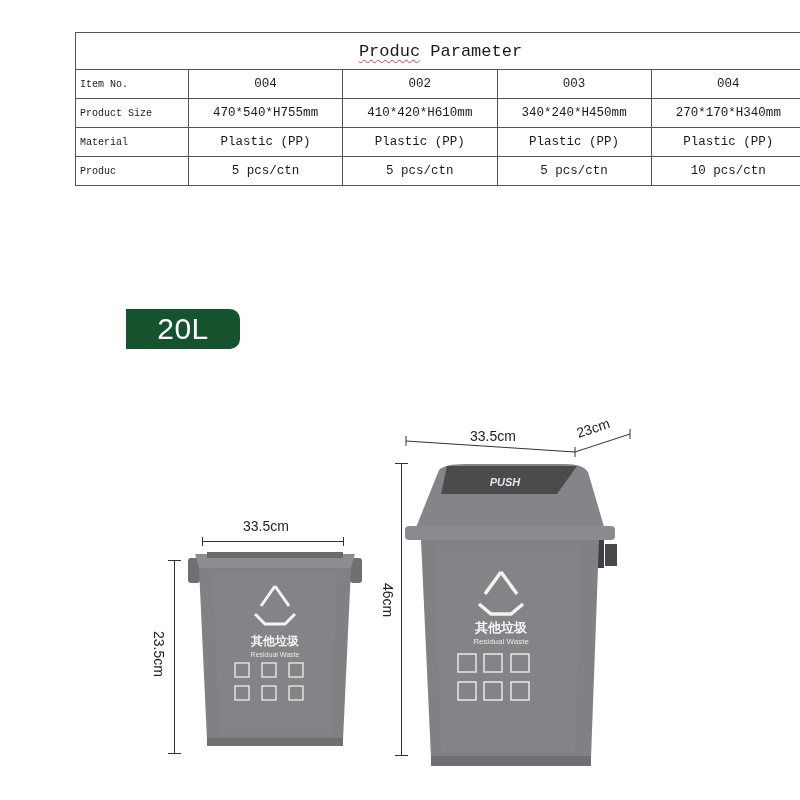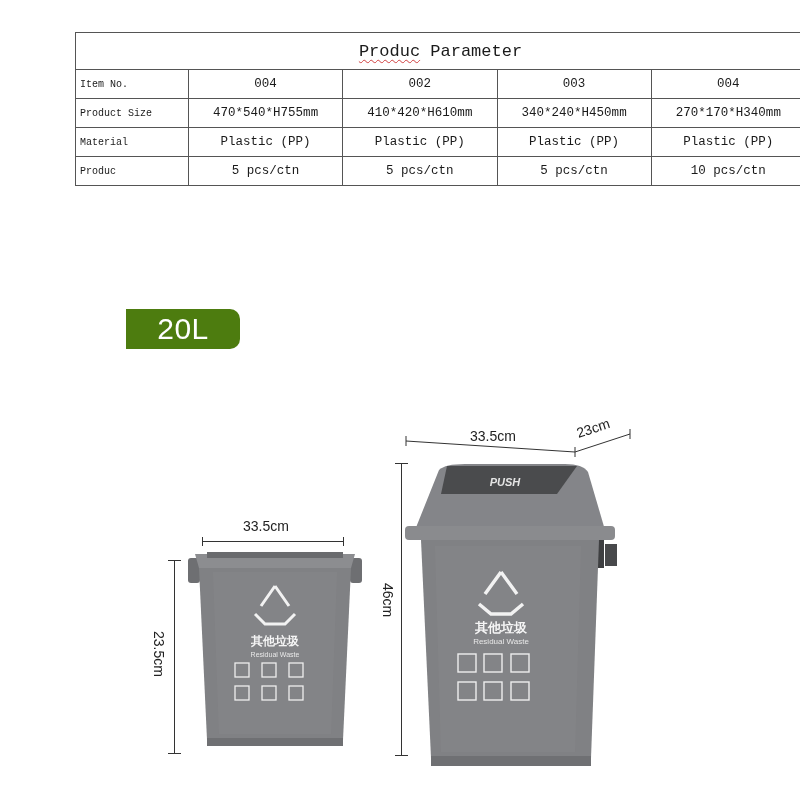--- a/index.html
+++ b/index.html
@@ -4,21 +4,21 @@
 <style>
   html,body{margin:0;padding:0;}
   body{width:800px;height:800px;background:#ffffff;position:relative;overflow:hidden;font-family:"Liberation Sans",sans-serif;color:#222;}
   .param-table{position:absolute;left:75px;top:32px;width:731px;border-collapse:collapse;font-family:Liberation Mono, monospace;font-size:12.5px;color:#1a1a1a;}
   .param-table td{border:1.5px solid #555;padding:0 4px;height:28px;text-align:center;white-space:nowrap;}
   .param-table td.label{text-align:left;width:104px;font-size:10px;}
   .param-table tr.title td{height:36px;font-size:17px;}
   .param-table tr.color-row td{height:56px;line-height:28px;white-space:normal;}
   .param-table tr.color-row td.label{vertical-align:top;line-height:26px;}
   .squig{text-decoration:underline wavy #d04040;text-decoration-thickness:1px;text-underline-offset:3px;}
-  .badge{position:absolute;left:126px;top:309px;width:114px;height:40px;background:#4d7c0f;border-radius:0 10px 10px 0;color:#fff;font-size:30px;line-height:40px;text-align:center;letter-spacing:0.5px;}
+  .badge{position:absolute;left:126px;top:309px;width:114px;height:40px;background:#14532d;border-radius:0 10px 10px 0;color:#fff;font-size:30px;line-height:40px;text-align:center;letter-spacing:0.5px;}
   .dim{position:absolute;font-size:14px;color:#222;}
   .line{position:absolute;background:#333;}
   .bin{position:absolute;}
 </style>
 </head>
 <body>
 
 <table class="param-table">
   <tbody>
       <tr class="title">

